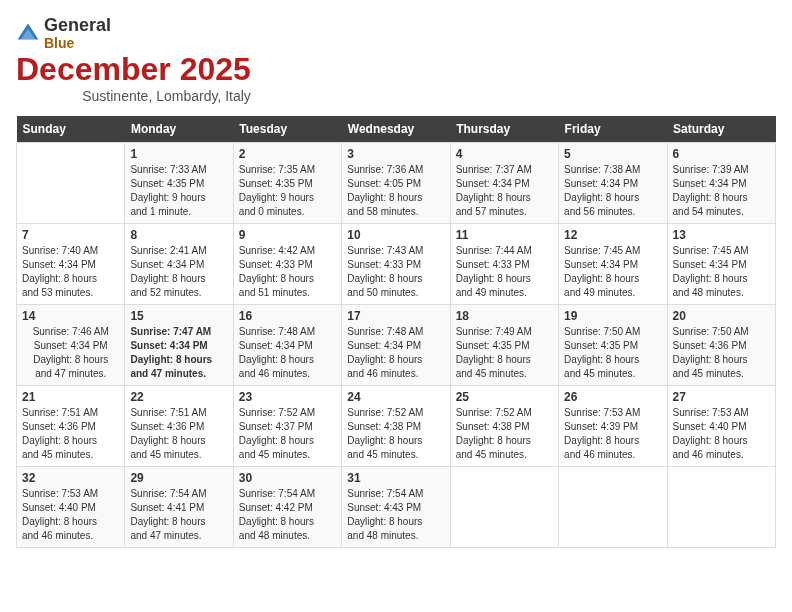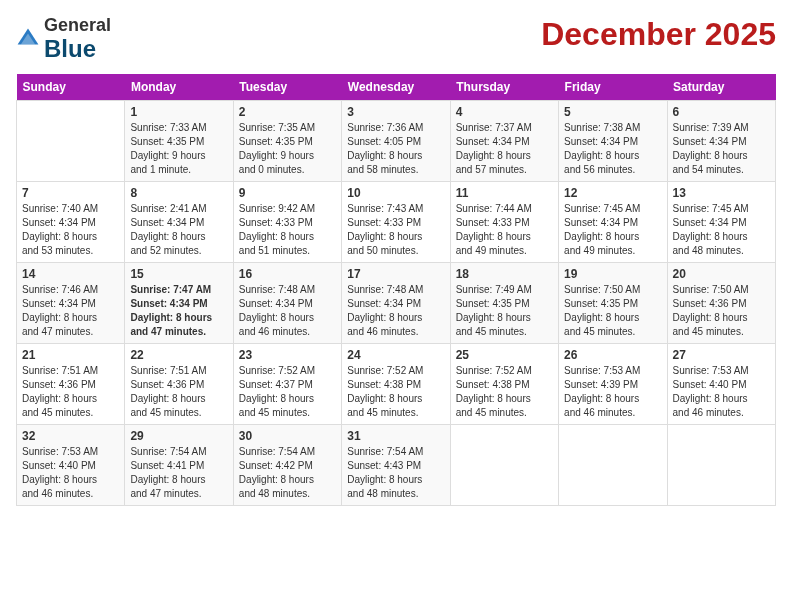--- a/index.html
+++ b/index.html
@@ -8,40 +8,41 @@
       background: #fff;
       width: 792px;
       min-height: 612px;
       padding: 16px;
     }
     .header {
       display: flex;
       justify-content: space-between;
       align-items: flex-start;
       margin-bottom: 12px;
+      flex-direction: column;
     }
     .logo {
       display: flex;
       align-items: center;
       gap: 4px;
     }
     .logo-text {
       display: flex;
       flex-direction: column;
       line-height: 1.1;
     }
     .logo-general {
       font-size: 18px;
       font-weight: bold;
       color: #333;
     }
     .logo-blue {
-      font-size: 24px;
-      font-weight: bold;
-      color: #0c4a6e;
+      font-size: 14px;
+      font-weight: bold;
+      color: #a16207;
     }
     .logo-icon {
       width: 24px;
       height: 24px;
     }
     .title-block {
       text-align: right;
     }
     .month-title {
       font-size: 32px;
@@ -51,21 +52,21 @@
     .subtitle {
       font-size: 14px;
       color: #555;
     }
     table {
       width: 100%;
       border-collapse: collapse;
       font-size: 11px;
     }
     thead tr th {
-      background-color: #a21caf;
+      background-color: #404040;
       color: #fff;
       text-align: left;
       padding: 6px 6px;
       font-size: 12px;
       font-weight: bold;
     }
     tbody tr td {
       border: 1px solid #ddd;
       vertical-align: top;
       padding: 4px 5px;
@@ -103,20 +104,21 @@
       <polygon points="15,2 28,22 2,22" fill="#2b7bc4"></polygon>
       <polygon points="15,8 24,22 6,22" fill="#fff" opacity="0.3"></polygon>
     </svg>
     <div class="logo-text">
       <span class="logo-general">General</span>
       <span class="logo-blue">Blue</span>
     </div>
   </div>
   <div class="title-block">
     <div class="month-title">December 2025</div>
+    <div class="subtitle">Sustinente, Lombardy, Italy</div>
   </div>
 </div>
 
 <table>
   <thead>
     <tr id="header-row">
         <th>Sunday</th>
         <th>Monday</th>
         <th>Tuesday</th>
         <th>Wednesday</th>
@@ -181,21 +183,21 @@
         </td>
         <td>
           <span class="day-num">8</span>
           <div class="day-info" style="white-space: pre-line;">Sunrise: 2:41 AM
 Sunset: 4:34 PM
 Daylight: 8 hours
 and 52 minutes.</div>
         </td>
         <td>
           <span class="day-num">9</span>
-          <div class="day-info" style="white-space: pre-line;">Sunrise: 9:42 AM
+          <div class="day-info" style="white-space: pre-line;">Sunrise: 4:42 AM
 Sunset: 4:33 PM
 Daylight: 8 hours
 and 51 minutes.</div>
         </td>
         <td>
           <span class="day-num">10</span>
           <div class="day-info" style="white-space: pre-line;">Sunrise: 7:43 AM
 Sunset: 4:33 PM
 Daylight: 8 hours
 and 50 minutes.</div>
@@ -218,21 +220,21 @@
           <span class="day-num">13</span>
           <div class="day-info" style="white-space: pre-line;">Sunrise: 7:45 AM
 Sunset: 4:34 PM
 Daylight: 8 hours
 and 48 minutes.</div>
         </td>
       </tr>
       <tr>
         <td>
           <span class="day-num">14</span>
-          <div class="day-info" style="white-space: pre-line;">Sunrise: 7:46 AM
+          <div class="day-info" style="white-space: pre-line; text-align: center;">Sunrise: 7:46 AM
 Sunset: 4:34 PM
 Daylight: 8 hours
 and 47 minutes.</div>
         </td>
         <td>
           <span class="day-num">15</span>
           <div class="day-info" style="white-space: pre-line; font-weight: bold;">Sunrise: 7:47 AM
 Sunset: 4:34 PM
 Daylight: 8 hours
 and 47 minutes.</div>

